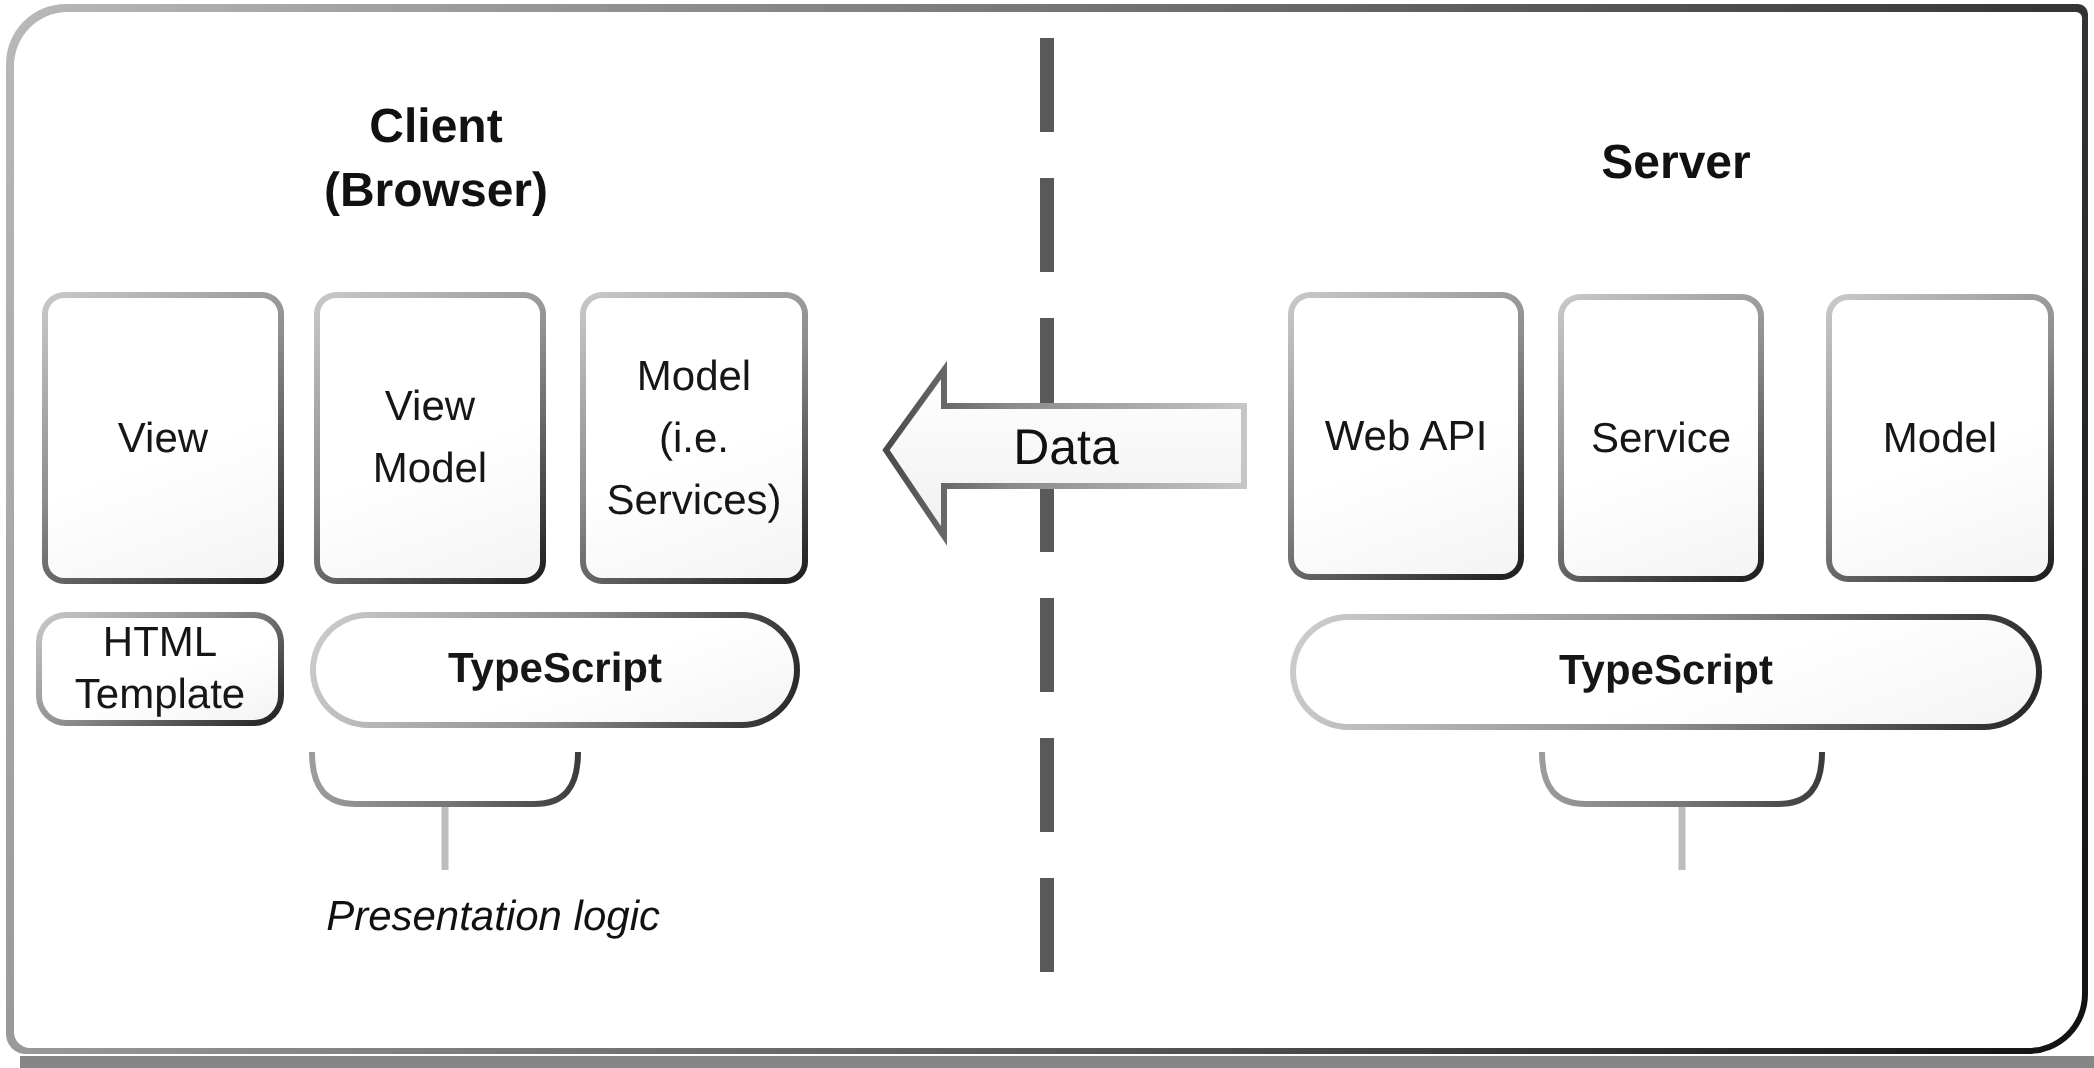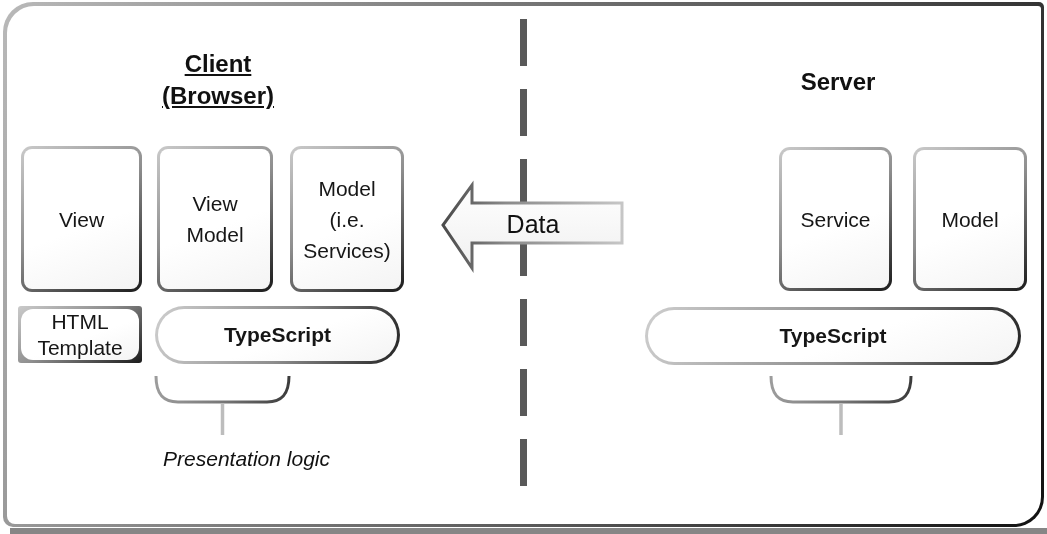--- a/index.html
+++ b/index.html
@@ -30,38 +30,38 @@
     background:linear-gradient(145deg,#cacaca 0%,#8f8f8f 45%,#1b1b1b 100%);
   }
   .gbox-in{
     width:100%;height:100%;box-sizing:border-box;border-radius:8px;
     background:linear-gradient(160deg,#ffffff 55%,#f4f4f4 100%);
     display:flex;align-items:center;justify-content:center;
     text-align:center;white-space:pre-line;font-size:21px;line-height:31px;
   }
   .pill{border-radius:29px;background:linear-gradient(110deg,#cecece 0%,#8e8e8e 52%,#242424 100%);}
   .pill .gbox-in{border-radius:26px;line-height:26px;font-weight:bold;}
-  .smallbox{border-radius:3px;}
+  .smallbox{border-radius:15px;}
   .smallbox .gbox-in{border-radius:12px;line-height:26px;}
   
   .b-view{left:21px;top:146px;width:121px;height:146px;}
   .b-viewmodel{left:157px;top:146px;width:116px;height:146px;}
   .b-modelsvc{left:290px;top:146px;width:114px;height:146px;}
   .b-htmltpl{left:18px;top:306px;width:124px;height:57px;}
   .b-tsleft{left:155px;top:306px;width:245px;height:58px;}
   .b-webapi{left:644px;top:146px;width:118px;height:144px;}
-  .b-service{left:779px;top:147px;width:113px;height:144px;}
+  .b-service{left:779px;top:147px;width:103px;height:144px;}
   .b-model{left:913px;top:147px;width:114px;height:144px;}
   .b-tsright{left:645px;top:307px;width:376px;height:58px;}
   
   .title{
     position:absolute;z-index:2;text-align:center;font-weight:bold;font-size:24px;
     line-height:32px;white-space:pre-line;color:#111111;
   }
-  .t-client{left:98px;top:48px;width:240px;text-decoration:underline;}
+  .t-client{left:98px;top:48px;width:240px;}
   .t-server{left:718px;top:66px;width:240px;}
   
   .shape{position:absolute;z-index:3;}
   .arrow-label{
     position:absolute;z-index:4;left:495px;top:212px;width:76px;
     text-align:center;font-size:25px;line-height:24px;color:#111111;
   }
   .logic-label{
     position:absolute;z-index:2;width:220px;text-align:right;
     font-style:italic;font-size:21px;line-height:24px;color:#111111;
@@ -129,20 +129,23 @@
         <stop offset="0" stop-color="#ffffff"></stop>
           <stop offset="1" stop-color="#f0f0f0"></stop>
       </linearGradient>
     </defs>
     <polygon points="187,23 37,23 37,5 8,45 37,88 37,63 187,63" fill="url(#af)" stroke="url(#ag)" stroke-width="3"></polygon>
   </svg>
   <div class="arrow-label">Data</div>
 
   <div class="title t-server">Server</div>
 
+  <div class="gbox b-webapi">
+    <div class="gbox-in">Web API</div>
+  </div>
   <div class="gbox b-service">
     <div class="gbox-in">Service</div>
   </div>
   <div class="gbox b-model">
     <div class="gbox-in">Model</div>
   </div>
 
   <div class="gbox pill b-tsright">
     <div class="gbox-in">TypeScript</div>
   </div>

